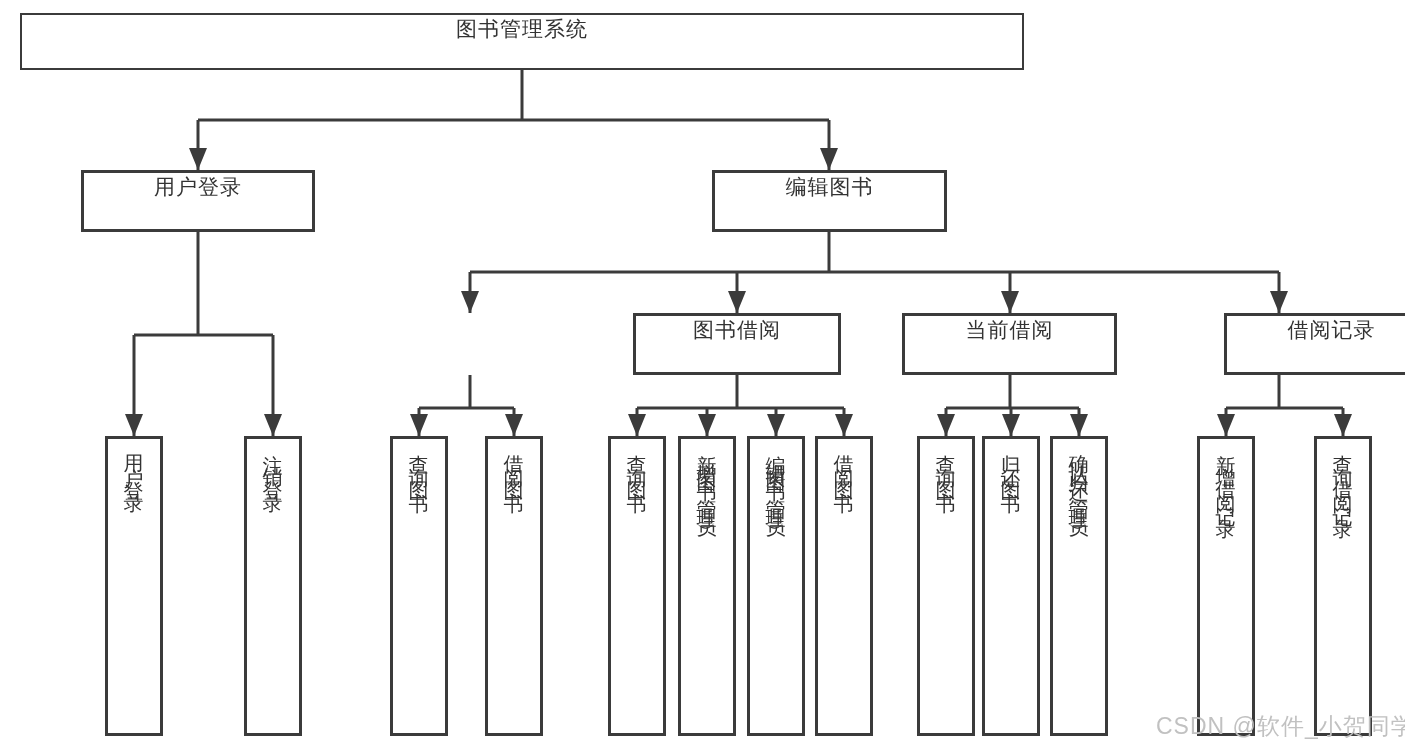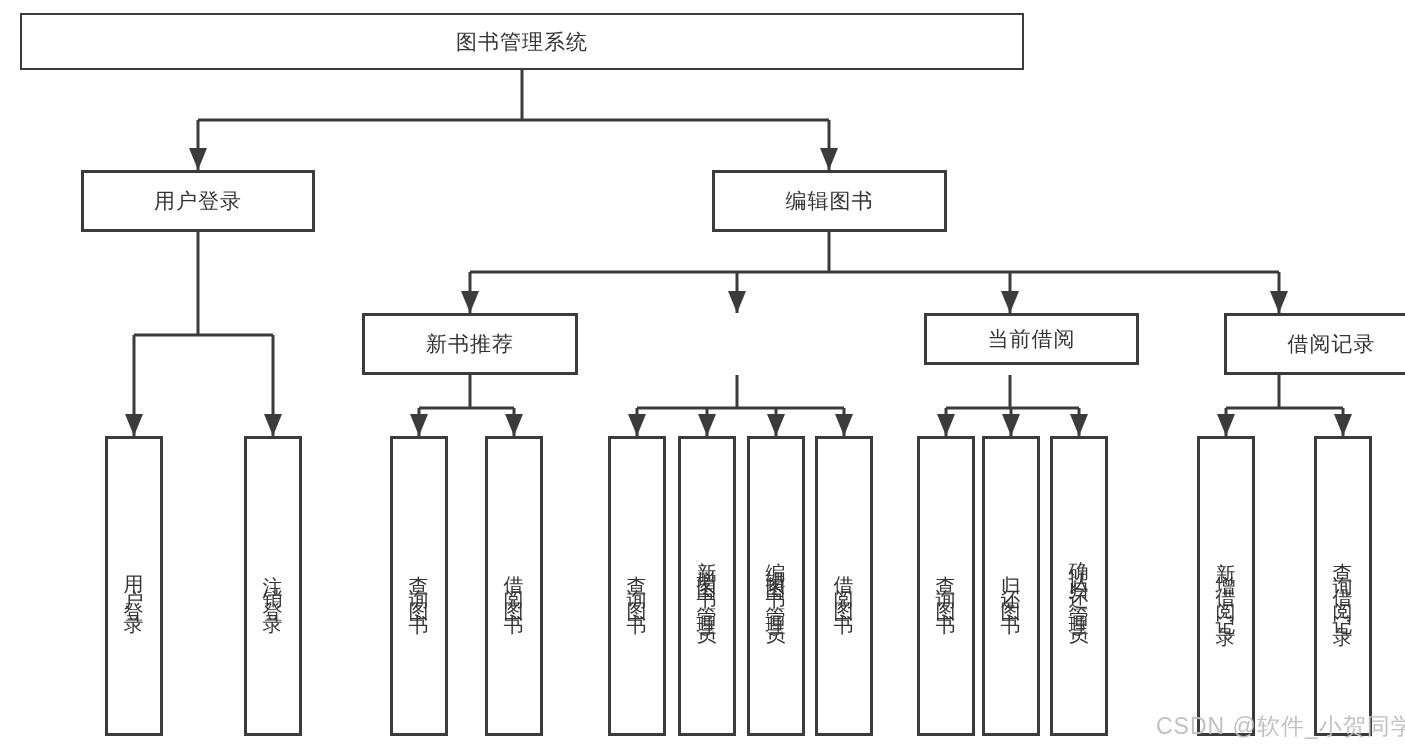--- a/index.html
+++ b/index.html
@@ -9,21 +9,21 @@
     background:#fff;
     overflow:hidden;
     font-family:"Liberation Sans","DejaVu Sans",sans-serif;
   }
   #wires{position:absolute;left:0;top:0;z-index:1;}
   .node{
     position:absolute;
     box-sizing:border-box;
     background:#fff;
     border:3px solid var(--line,#3b3b3b);
-    display:flex;align-items:center;justify-content:center;
+    display:flex;justify-content:center;
     color:var(--text,#333);
     z-index:2;
   }
   .root{border-width:2.5px;}
   .hnode .lbl{font-size:21px;letter-spacing:1px;white-space:nowrap;}
   .vnode .lbl{
     writing-mode:vertical-rl;
     text-orientation:mixed;
     font-size:20px;
     letter-spacing:13px;
@@ -98,24 +98,24 @@
     <span class="lbl">图书管理系统</span>
   </div>
 
   <div class="node hnode" style="left:81px;top:170px;width:234px;height:62px">
     <span class="lbl">用户登录</span>
   </div>
   <div class="node hnode" style="left:712px;top:170px;width:235px;height:62px">
     <span class="lbl">编辑图书</span>
   </div>
 
-  <div class="node hnode" style="left:362px;top:313px;width:216px;height:62px">
-    <span class="lbl">新书推荐</span>
+  <div class="node hnode" style="left:633px;top:313px;width:208px;height:62px">
+    <span class="lbl">图书借阅</span>
   </div>
-  <div class="node hnode" style="left:924px;top:313px;width:215px;height:52px">
+  <div class="node hnode" style="left:902px;top:313px;width:215px;height:62px">
     <span class="lbl">当前借阅</span>
   </div>
   <div class="node hnode" style="left:1224px;top:313px;width:215px;height:62px">
     <span class="lbl">借阅记录</span>
   </div>
 
   <div class="node vnode" style="left:105px;top:436px;width:58px;height:300px">
     <span class="lbl">用户登录</span>
   </div>
   <div class="node vnode" style="left:244px;top:436px;width:58px;height:300px">

